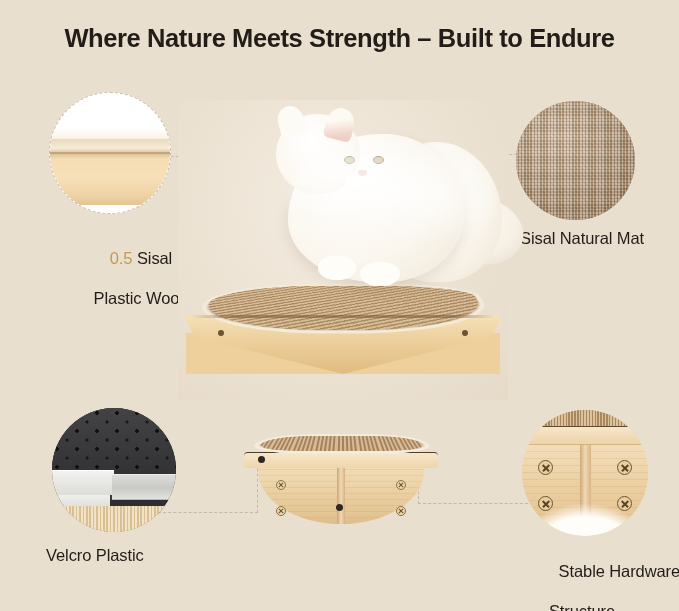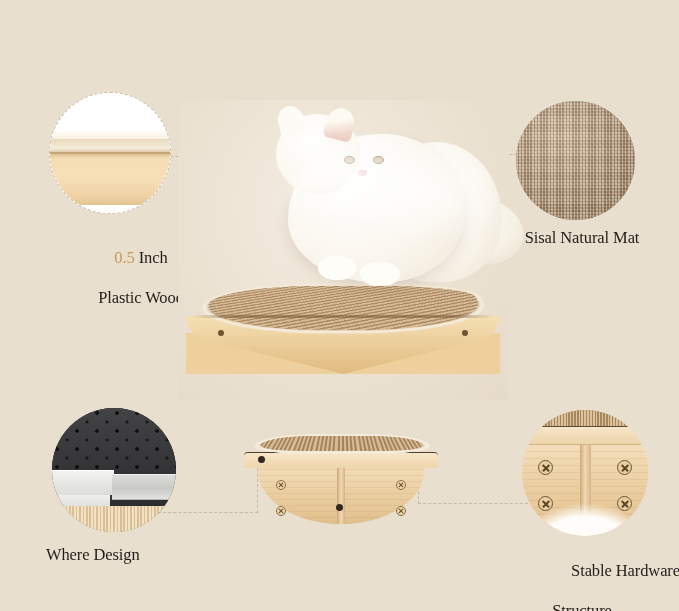--- a/index.html
+++ b/index.html
@@ -49,21 +49,20 @@
     overflow:hidden;
     border:1px dashed rgba(182,166,142,.75);
   }
   .caption {
     position:absolute;
     color:#221d18;
     font-size:16.5px;
     line-height:1.22;
     white-space:pre-line;
     letter-spacing:-0.1px;
-    font-family:Liberation Serif, serif;
   }
   .caption .accent { color:#c49a56; }
 
   
   #circle-wood-edge {
     left:49px; top:92px; width:122px; height:122px;
     background:#ffffff;
   }
   #circle-wood-edge .wood-band {
     position:absolute; left:-14px; right:-14px;
@@ -403,40 +402,41 @@
   #product .p-bolt-l { position:absolute; left:30px; top:32px;
     width:7px; height:7px; border-radius:50%; background:#2f2820; }
   #product .p-bolt-c { position:absolute; left:108px; top:80px;
     width:7px; height:7px; border-radius:50%; background:#2f2820; }
 </style>
 </head>
 <body>
 
 <div id="infographic">
 
+  <div id="headline">Where Nature Meets Strength – Built to Endure</div>
 
   <div class="conn h" style="left:166px; top:156px; width:56px;"></div>
   <div class="conn v" style="left:221px; top:156px; height:60px;"></div>
 
   <div class="conn h" style="left:470px; top:154px; width:62px;"></div>
   <div class="conn v" style="left:470px; top:154px; height:66px;"></div>
 
   <div class="conn h" style="left:158px; top:512px; width:100px;"></div>
   <div class="conn v" style="left:257px; top:458px; height:55px;"></div>
 
   <div class="conn h" style="left:418px; top:503px; width:110px;"></div>
   <div class="conn v" style="left:418px; top:472px; height:32px;"></div>
 
   <div class="feature">
     <div class="circle" id="circle-wood-edge">
       <div class="wood-top"></div>
       <div class="wood-band"></div>
     </div>
     <div class="caption" id="cap-wood">
-      <span class="accent">0.5</span><span> Inch</span><br>
+      <span class="accent">0.5</span><span> Sisal</span><br>
       <span>Plastic Wood</span>
     </div>
   </div>
 
   <div class="feature">
     <div class="circle" id="circle-sisal">
       <div class="weave"></div>
       <div class="sheen"></div>
     </div>
     <div class="caption" id="cap-sisal">Sisal Natural Mat</div>
@@ -444,21 +444,21 @@
 
   <div class="feature">
     <div class="circle" id="circle-velcro">
       <div class="felt"></div>
       <div class="strip-a"></div>
       <div class="strip-b"></div>
       <div class="strip-c"></div>
       <div class="dark-gap"></div>
       <div class="wood"></div>
     </div>
-    <div class="caption" id="cap-velcro">Where Design</div>
+    <div class="caption" id="cap-velcro">Velcro Plastic</div>
   </div>
 
   <div class="feature">
     <div class="circle" id="circle-hardware">
       <div class="mat-top"></div>
       <div class="lip"></div>
       <div class="panel">
           <div class="grain"></div>
         </div>
       <div class="divider"></div>

